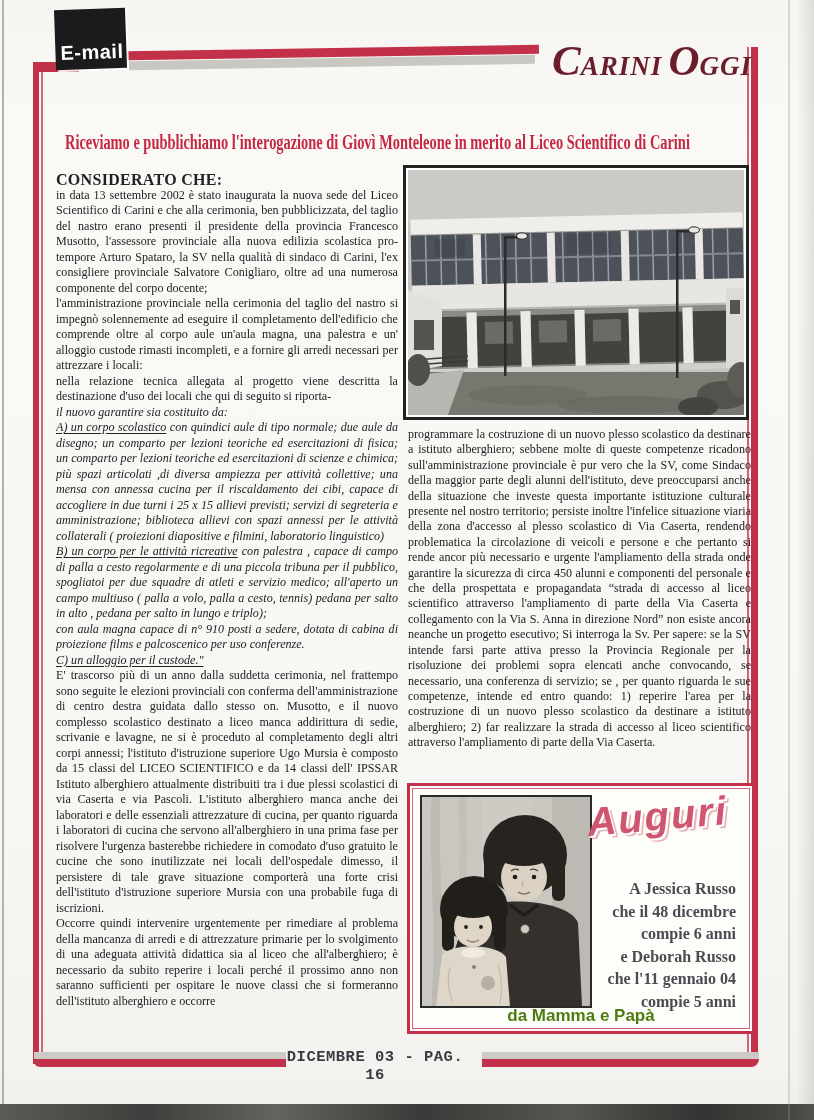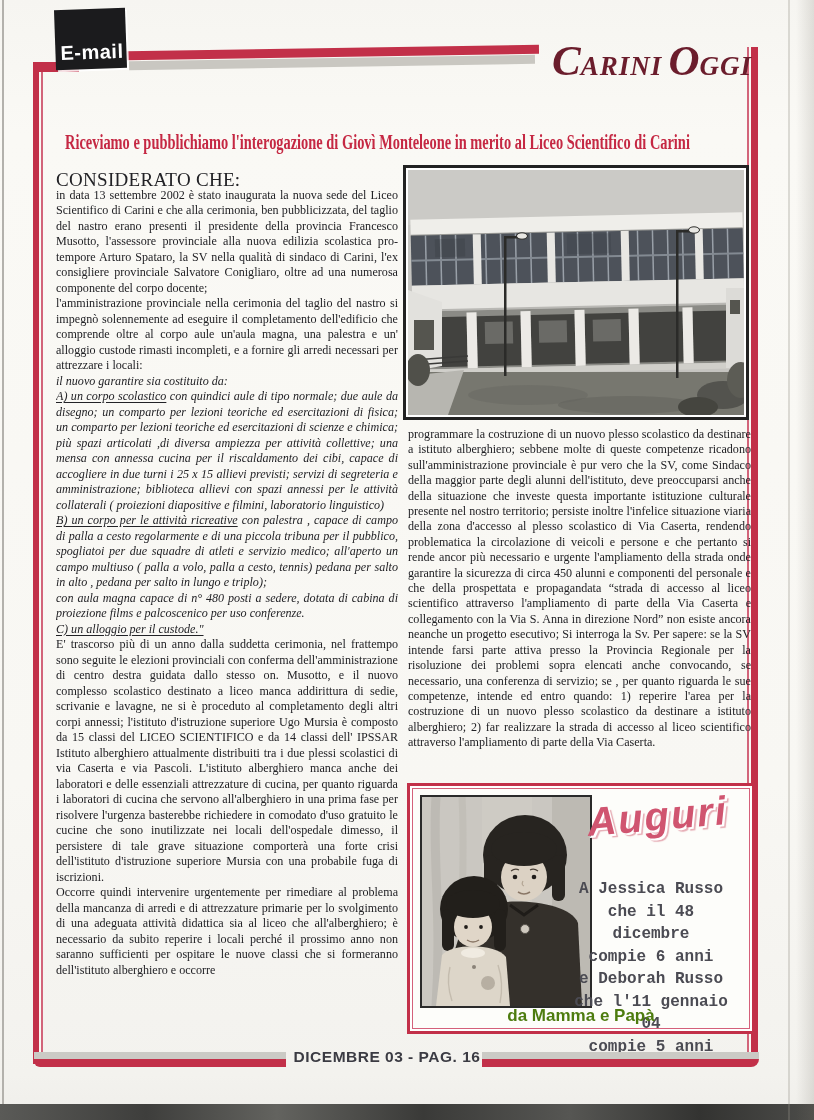--- a/index.html
+++ b/index.html
@@ -34,45 +34,45 @@
   .msp{width:7px;display:inline-block;}
   
   .headline{left:57px;top:112px;width:700px;margin:8px;font-weight:normal;}
   .headline-inner{display:inline-block;white-space:nowrap;font-weight:bold;font-size:20px;color:#c52843;
         transform:scaleX(.72);transform-origin:0 50%;}
   
   .col{font-size:12.1px;color:#222226;text-align:justify;overflow:hidden;}
   .col p{margin:0;}
   .col-left{left:56px;top:172px;width:342px;height:882px;line-height:15.5px;}
   .col-right{left:408px;top:427px;width:343px;height:358px;line-height:15.4px;}
-  .lead{font-weight:normal;font-size:19px;letter-spacing:.3px;}
+  .lead{font-weight:bold;font-size:16px;letter-spacing:.3px;}
   .it{font-style:italic;}
   .u{text-decoration:underline;text-underline-offset:2px;}
   
   .photo-building{left:403px;top:165px;width:346px;height:255px;margin:0;border:3px solid #222;
         background:#fff;padding:2px;box-sizing:border-box;}
   .photo-building svg,.photo-kids svg{display:block;width:100%;height:100%;}
   
   .auguri-box{left:407px;top:783px;width:348px;height:251px;border:3px solid #c23049;background:#fdfdfa;
         box-sizing:border-box;box-shadow:inset 0 0 0 2px #ffffff,inset 0 0 0 3px #d4607a;}
   .photo-kids{position:absolute;left:10px;top:9px;width:172px;height:213px;margin:0;border:2px solid #2a2a2a;box-sizing:border-box;background:#cac7c1;}
   .auguri-title{position:absolute;right:24px;top:8px;font-family:"Liberation Sans","DejaVu Sans",sans-serif;
         font-style:italic;font-weight:bold;font-size:40px;color:#d05570;letter-spacing:2px;transform:rotate(-5deg);
         text-shadow:2px 2px 0 #ffffff,3.5px 3.5px 1px rgba(196,50,75,.40);}
-  .auguri-lines{position:absolute;right:16px;top:92px;width:170px;text-align:center;
-        font-family:Liberation Mono, monospace;font-weight:bold;font-size:16px;color:#4b4b53;line-height:22.5px;}
+  .auguri-lines{position:absolute;right:16px;top:92px;width:170px;text-align:right;
+        font-family:Liberation Serif, serif;font-weight:bold;font-size:16px;color:#4b4b53;line-height:22.5px;}
   .auguri-sign{position:absolute;left:0;right:0;top:220px;text-align:center;
         font-family:"Liberation Sans","DejaVu Sans",sans-serif;font-weight:bold;font-size:17px;color:#4d7c0f;}
   
   .footer-bar-left{left:34px;top:1052px;width:252px;height:15px;
         background:linear-gradient(180deg,#cbcac5 0 7px,#c23049 7px);border-bottom-left-radius:6px;}
   .footer-bar-right{left:482px;top:1052px;width:277px;height:15px;
         background:linear-gradient(180deg,#cbcac5 0 7px,#c23049 7px);border-bottom-right-radius:8px;}
-  .footer-text{left:290px;top:1048px;width:194px;text-align:center;
-        font-family:Liberation Sans, sans-serif;font-weight:bold;font-size:15.5px;
+  .footer-text{left:278px;top:1048px;width:194px;text-align:center;
+        font-family:Liberation Mono, monospace;font-weight:bold;font-size:15.5px;
         color:#3b3b43;letter-spacing:.5px;}
 </style>
 </head>
 <body>
 
 <div class="page">
 
   <div class="abs scan-edge-left"></div>
   <div class="abs frame-left"></div>
   <div class="abs frame-right"></div>
@@ -93,24 +93,25 @@
   </div>
 
   <h1 class="abs headline">
     <span class="headline-inner">Riceviamo e pubblichiamo l'interogazione di Giovì Monteleone in merito al Liceo Scientifico di Carini</span>
   </h1>
 
   <div class="abs col col-left">
     <p class="lead">CONSIDERATO CHE:</p>
     <p>in data 13 settembre 2002  è stato inaugurata la nuova sede del Liceo Scientifico di Carini e che alla cerimonia, ben pubblicizzata, del taglio del nastro erano presenti il presidente della provincia Francesco Musotto, l'assessore provinciale alla nuova edilizia scolastica pro-tempore Arturo Spataro,  la SV nella qualità di sindaco di Carini, l'ex consigliere provinciale Salvatore Conigliaro, oltre ad una numerosa componente del corpo docente;</p>
     <p>l'amministrazione provinciale nella cerimonia del taglio del nastro si impegnò solennemente ad eseguire il completamento dell'edificio che comprende oltre al corpo aule un'aula magna, una palestra e un' alloggio custode rimasti incompleti, e a fornire gli arredi necessari per attrezzare i locali:</p>
+    <p>nella relazione tecnica allegata al progetto viene descritta la destinazione d'uso dei locali che qui di seguito si riporta-</p>
     <p class="it">il nuovo garantire sia costituito da:</p>
     <p class="it"><span class="u">A) un corpo scolastico</span><span> con quindici aule di tipo normale; due aule da disegno; un comparto per lezioni teoriche ed esercitazioni di fisica; un comparto per lezioni teoriche ed esercitazioni di scienze e chimica; più spazi articolati ,di diversa ampiezza per attività collettive; una mensa con annessa cucina per il riscaldamento dei cibi, capace di accogliere in due turni i 25 x 15 allievi previsti; servizi di segreteria e amministrazione;  biblioteca allievi con spazi annessi per le attività collaterali ( proiezioni diapositive e filmini, laboratorio linguistico)</span></p>
     <p class="it"><span class="u">B) un corpo per le attività ricreative</span><span>  con palestra , capace di campo di palla a cesto regolarmente e di una piccola tribuna per il pubblico, spogliatoi per due squadre di atleti e servizio medico; all'aperto un campo multiuso ( palla a volo, palla a cesto, tennis) pedana per salto in alto , pedana per salto in lungo e triplo);</span></p>
-    <p class="it">con aula magna capace di n° 480 posti  a sedere, dotata di cabina di proiezione films e palcoscenico per uso conferenze.</p>
+    <p class="it">con aula magna capace di n° 910 posti  a sedere, dotata di cabina di proiezione films e palcoscenico per uso conferenze.</p>
     <p class="it"><span class="u">C) un alloggio per il custode."</span></p>
     <p>E' trascorso più di un anno dalla suddetta cerimonia, nel frattempo sono seguite le elezioni provinciali con conferma dell'amministrazione di centro destra guidata dallo stesso on. Musotto, e il nuovo complesso scolastico destinato a liceo manca addirittura di sedie, scrivanie e lavagne, ne si è proceduto al completamento degli altri corpi annessi; l'istituto d'istruzione superiore Ugo Mursia è composto da  15 classi  del LICEO SCIENTIFICO  e da  14 classi dell' IPSSAR Istituto alberghiero attualmente distribuiti tra i due plessi scolastici di via Caserta e via Pascoli. L'istituto alberghiero manca  anche dei laboratori e delle essenziali attrezzature di cucina, per  quanto riguarda i laboratori di cucina che servono all'alberghiero in una prima fase per risolvere l'urgenza basterebbe richiedere in comodato d'uso gratuito le cucine che sono inutilizzate nei locali dell'ospedale dimesso, il persistere di tale grave situazione comporterà una forte crisi dell'istituto d'istruzione superiore Mursia con una probabile fuga di iscrizioni.</p>
     <p>Occorre quindi intervenire urgentemente per rimediare al problema della mancanza di arredi e di attrezzature primarie per lo svolgimento di una adeguata attività didattica sia al liceo che all'alberghiero; è necessario da subito reperire i locali perché il prossimo anno non saranno sufficienti per ospitare le nuove classi che si formeranno dell'istituto alberghiero e occorre</p>
   </div>
 
   <figure class="abs photo-building">
     <svg viewBox="0 0 336 245" preserveAspectRatio="none">
       <rect width="336" height="245" fill="#c5c4c0"></rect>
       <rect width="336" height="55" fill="#cbcac6"></rect>
       <g transform="rotate(-1.3 168 120)">

